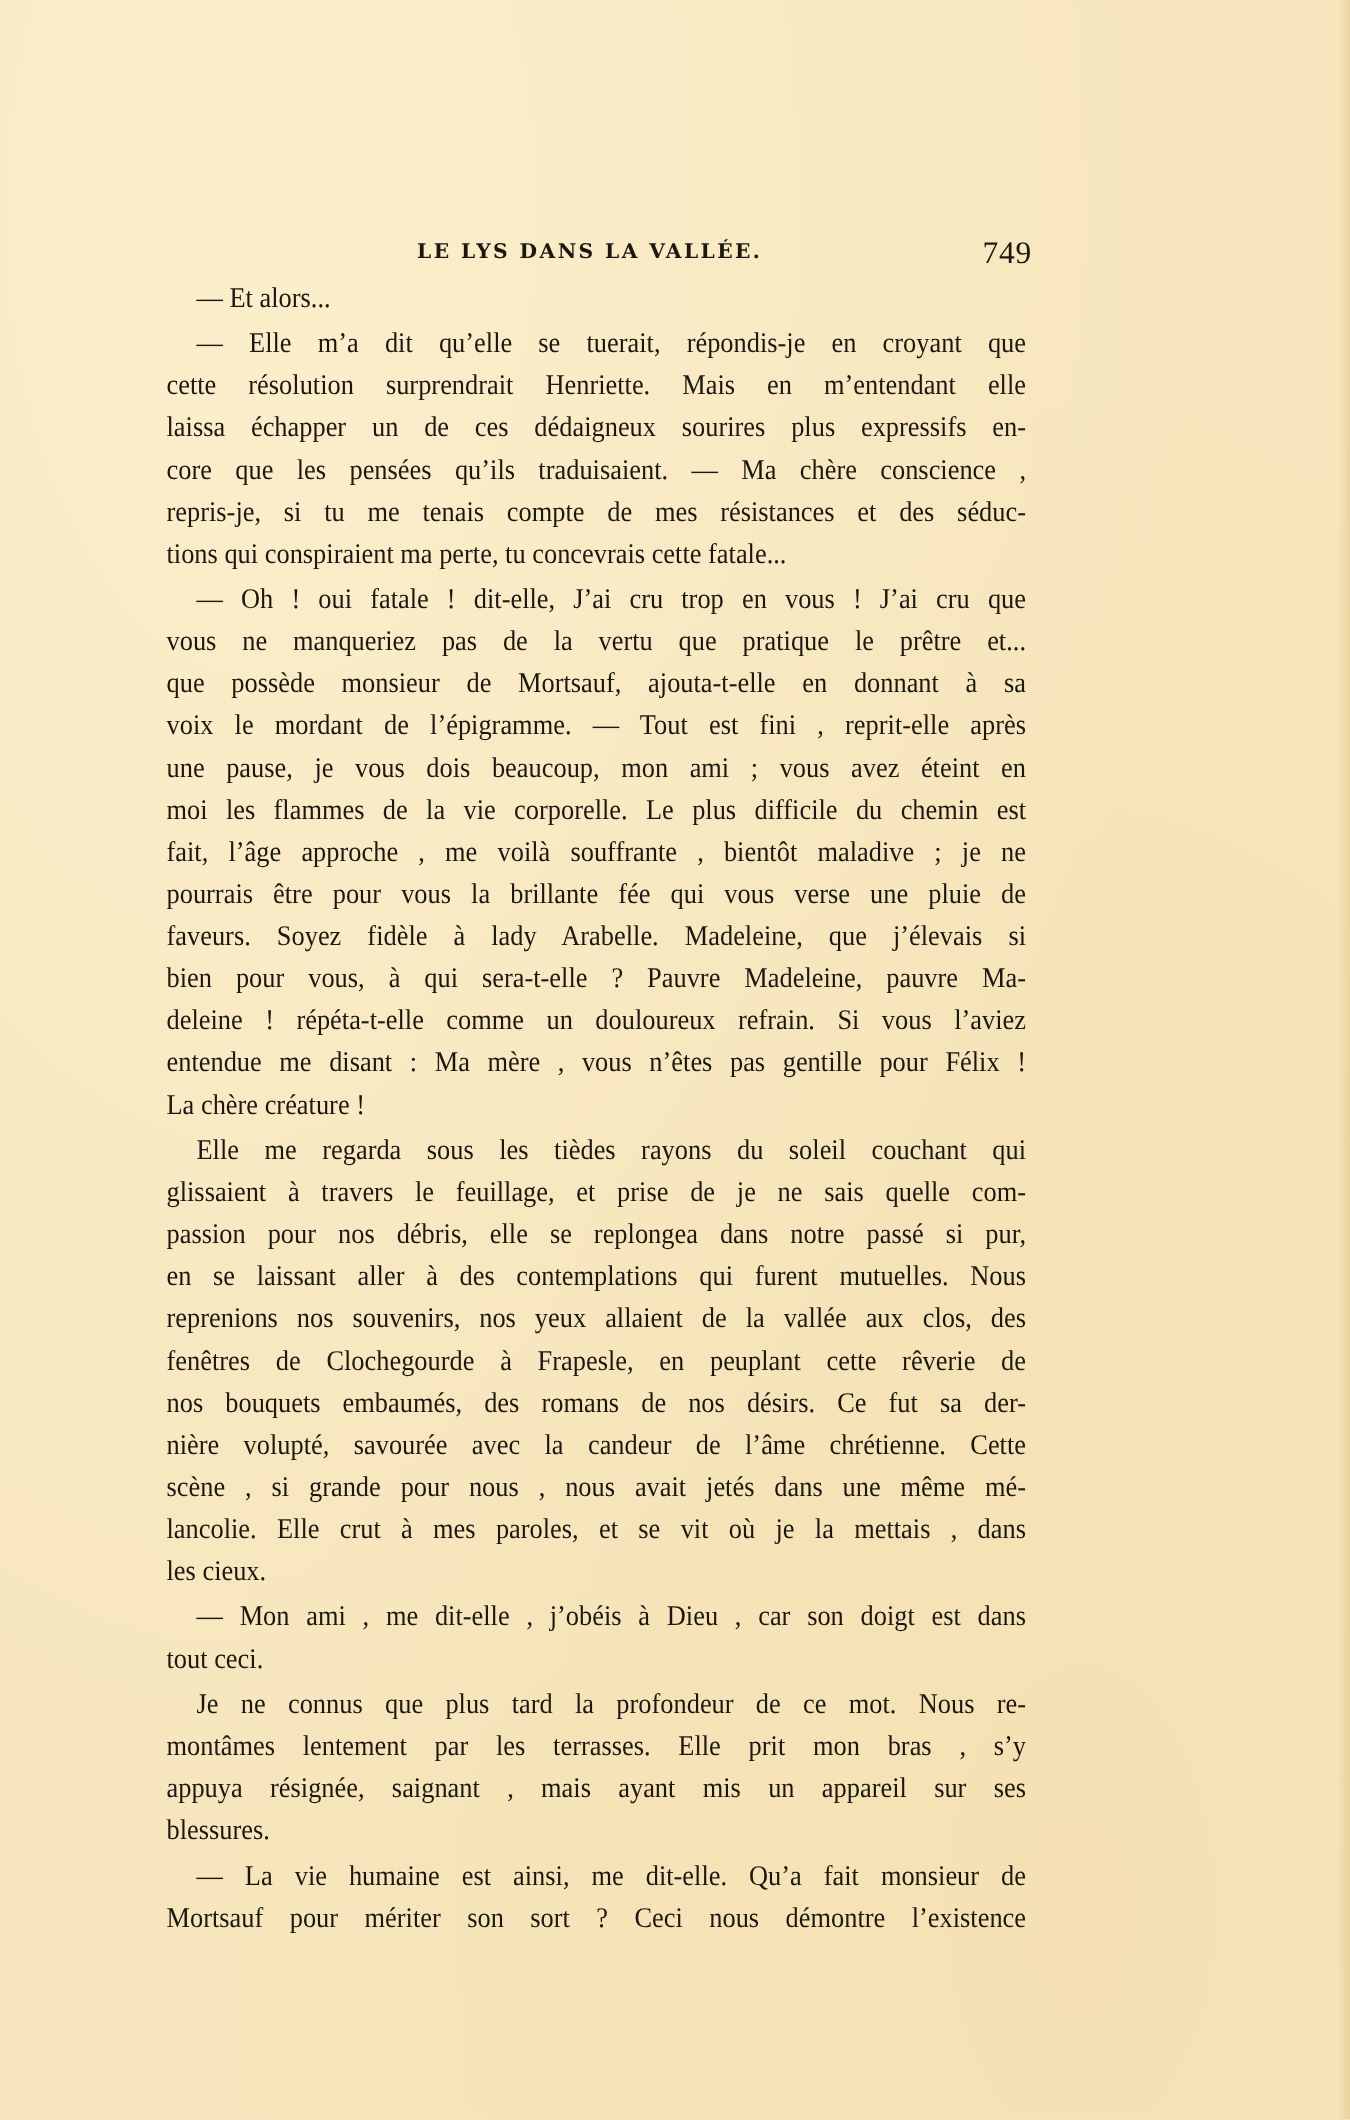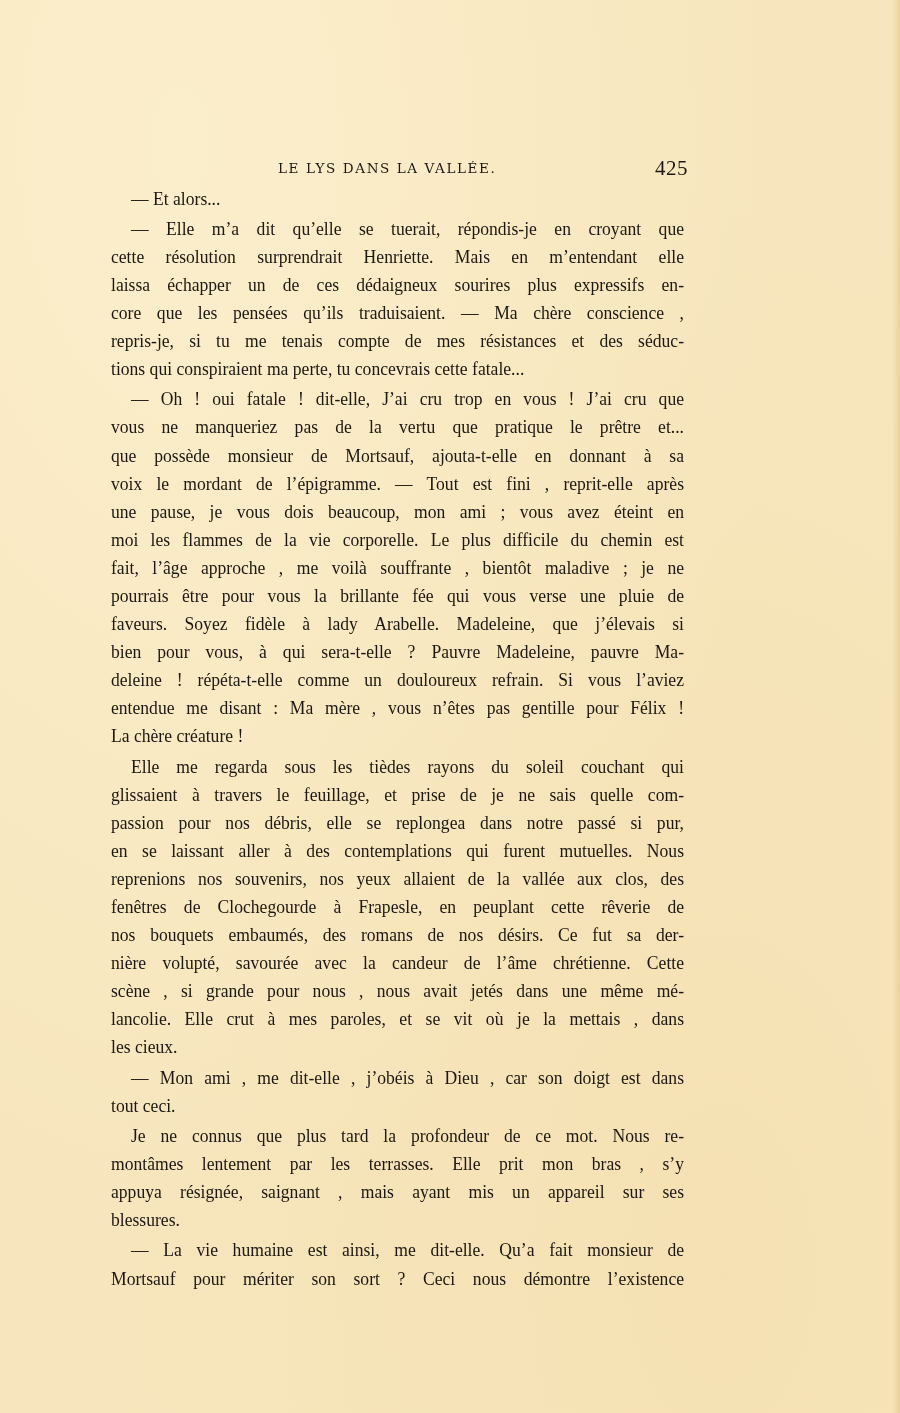--- a/index.html
+++ b/index.html
@@ -15,21 +15,21 @@
   }
   .edge-right {
     position: absolute; top: 0; right: 0; width: 8px; height: 1413px;
     background: linear-gradient(to right, rgba(230,205,150,0), rgba(225,198,140,0.6));
   }
   .running-head {
     position: absolute; top: 158px; left: 111px; width: 577px; height: 24px;
   }
   .running-title {
     position: absolute; left: 167px; top: 2px;
-    font-family: "DejaVu Serif", serif; font-weight: normal;
+    font-family: "DejaVu Serif", serif; font-weight: bold;
     font-size: 13.5px; letter-spacing: 1.6px;
   }
   .page-number {
     position: absolute; right: 0; top: -2px;
     font-size: 21px; letter-spacing: 0.5px;
   }
   .text-block {
     position: absolute; top: 184px; left: 111px; width: 573px;
     font-size: 17.6px; line-height: 26px;
     text-align: justify;
@@ -45,21 +45,21 @@
   .line.last { text-align-last: left; }
   .line.indent { padding-left: 20px; }
 </style>
 </head>
 <body>
 
 <div class="edge-right"></div>
 
 <header class="running-head">
   <span class="running-title">LE LYS DANS LA VALLÉE.</span>
-  <span class="page-number">425</span>
+  <span class="page-number">749</span>
 </header>
 
 <main class="text-block" id="text-block">
     <p class="para" style="text-indent: 0px;">
       <span class="line indent last">— Et alors...</span>
     </p>
     <p class="para" style="text-indent: 0px;">
       <span class="line indent">— Elle m’a dit qu’elle se tuerait, répondis-je en croyant que</span>
       <span class="line">cette résolution surprendrait Henriette. Mais en m’entendant elle</span>
       <span class="line">laissa échapper un de ces dédaigneux sourires plus expressifs en-</span>

